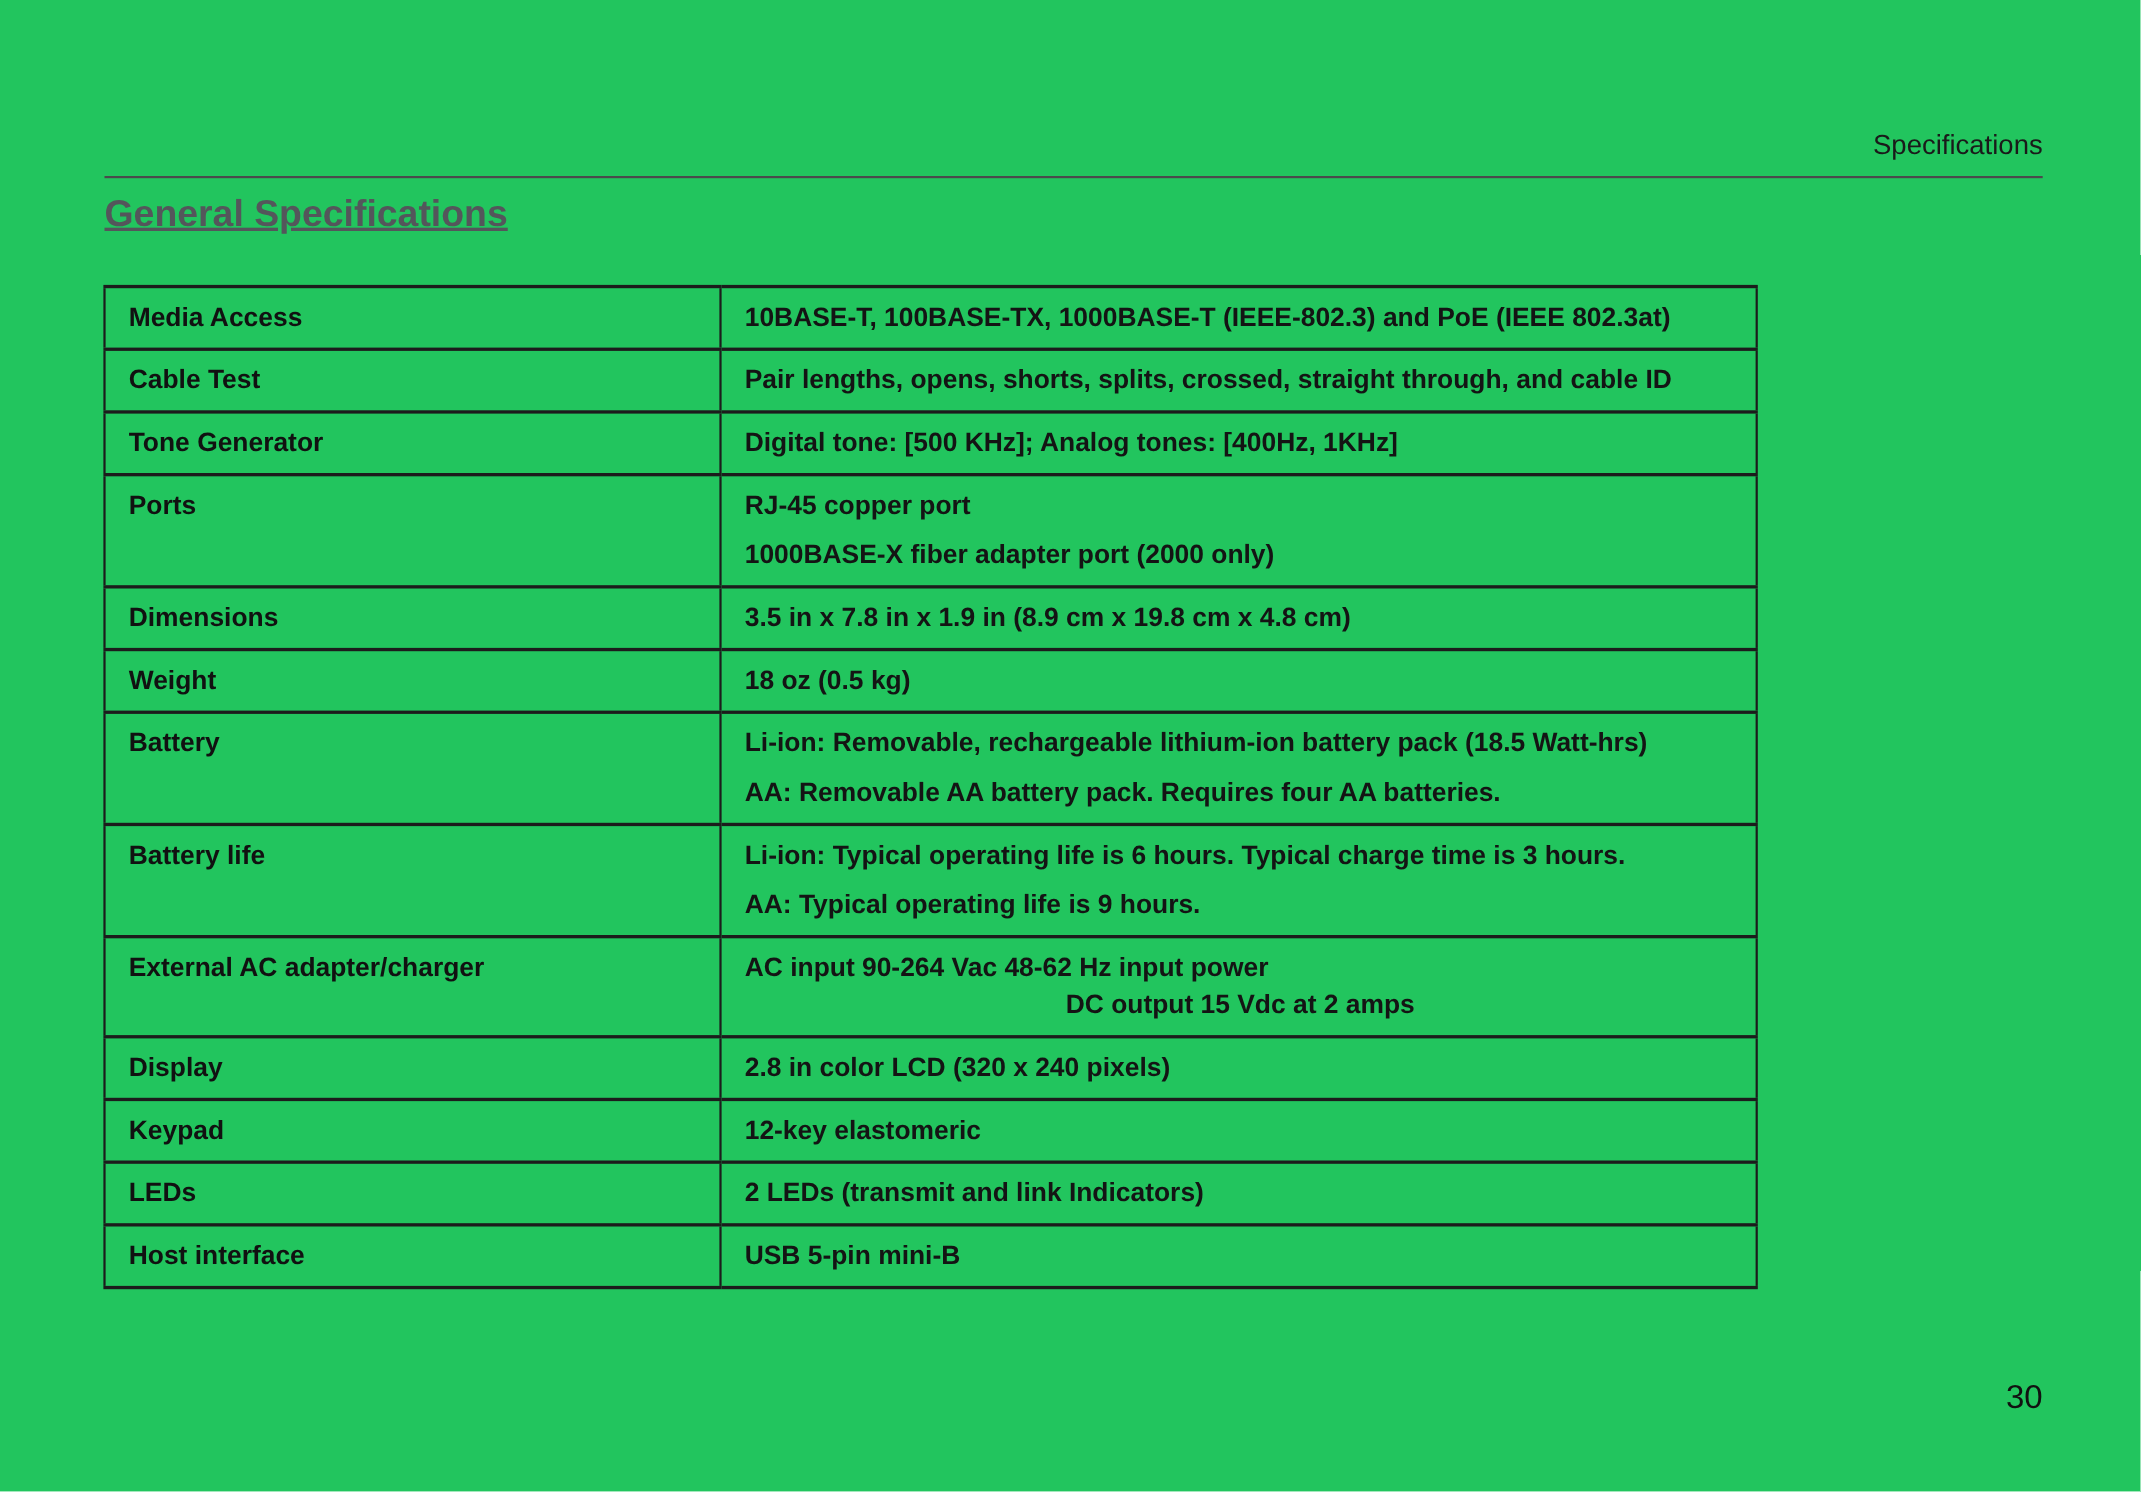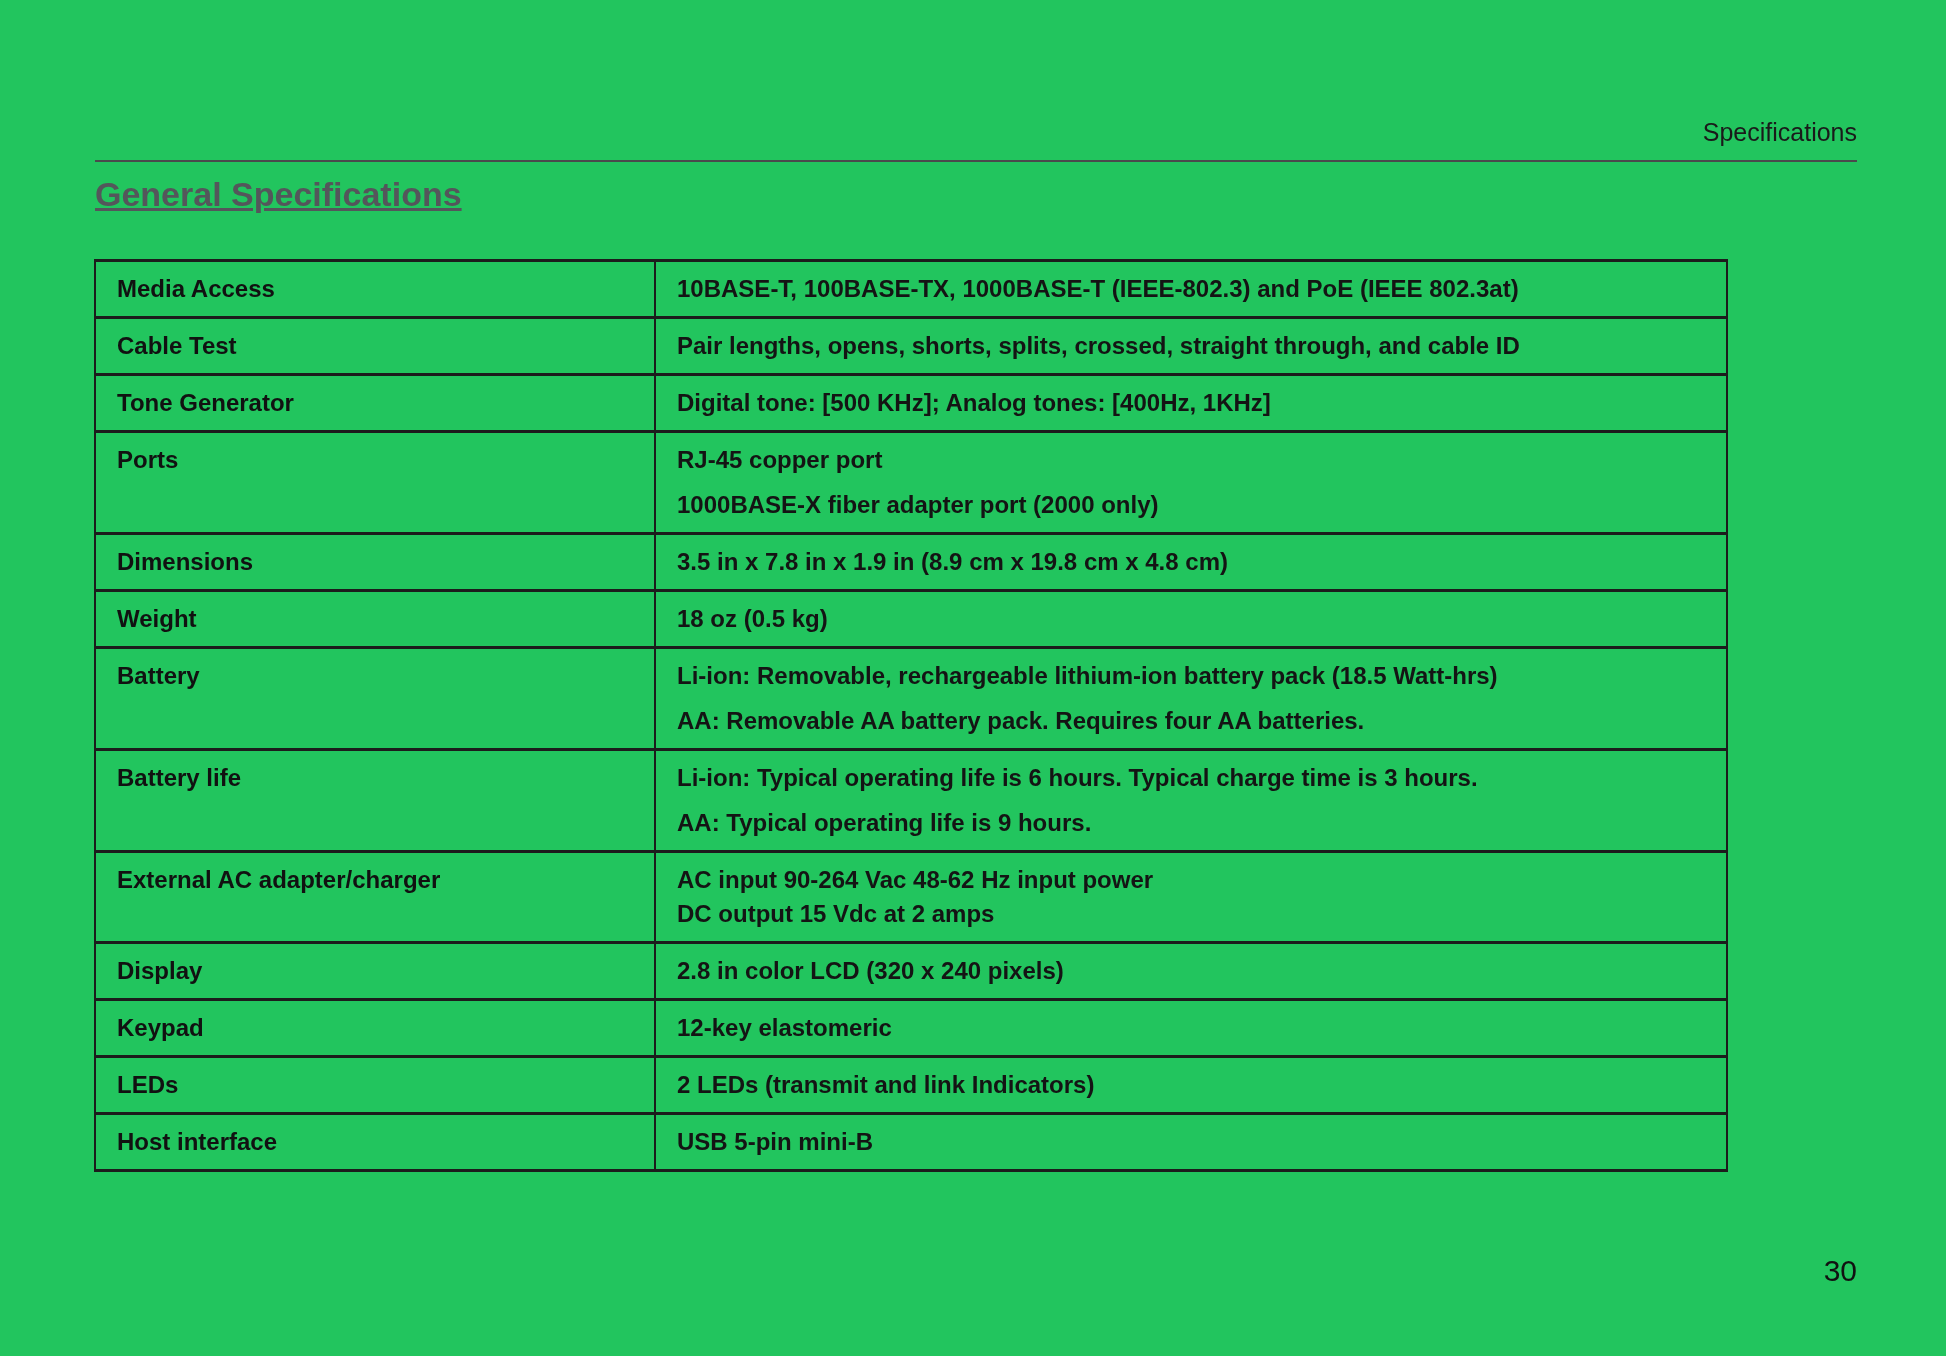--- a/index.html
+++ b/index.html
@@ -43,21 +43,21 @@
     line-height: 44px;
     font-weight: bold;
     color: #54565b;
     text-decoration: underline;
   }
 
   .spec-table {
     position: absolute;
     top: 259px;
     left: 94px;
-    width: 1634px;
+    width: 1504px;
     border-collapse: collapse;
     table-layout: fixed;
   }
 
   .spec-table td {
     border: 2px solid #1c1c1c;
     border-top-width: 3px;
     border-bottom-width: 3px;
     vertical-align: top;
     font-size: 24px;
@@ -67,21 +67,21 @@
   }
 
   td.label-cell {
     width: 560px;
     font-weight: bold;
     color: #111111;
   }
 
   .value-cell p { margin: 0; font-weight: bold; }
   .value-cell.para-spacing p + p { margin-top: 15px; }
-  .value-cell.line-spacing p + p { margin-top: 4px; }
+  .value-cell.line-spacing p + p { margin-top: 4px; text-align: center; }
 
   .page-number {
     position: absolute;
     top: 1254px;
     left: 95px;
     right: 89px;
     text-align: right;
     font-size: 30px;
     line-height: 34px;
     color: #111111;

